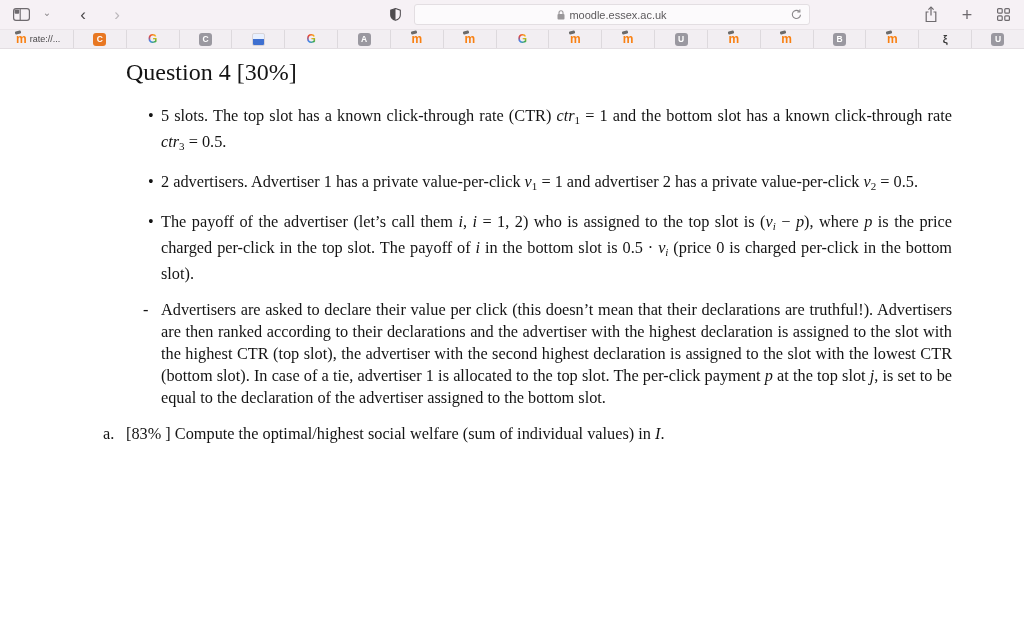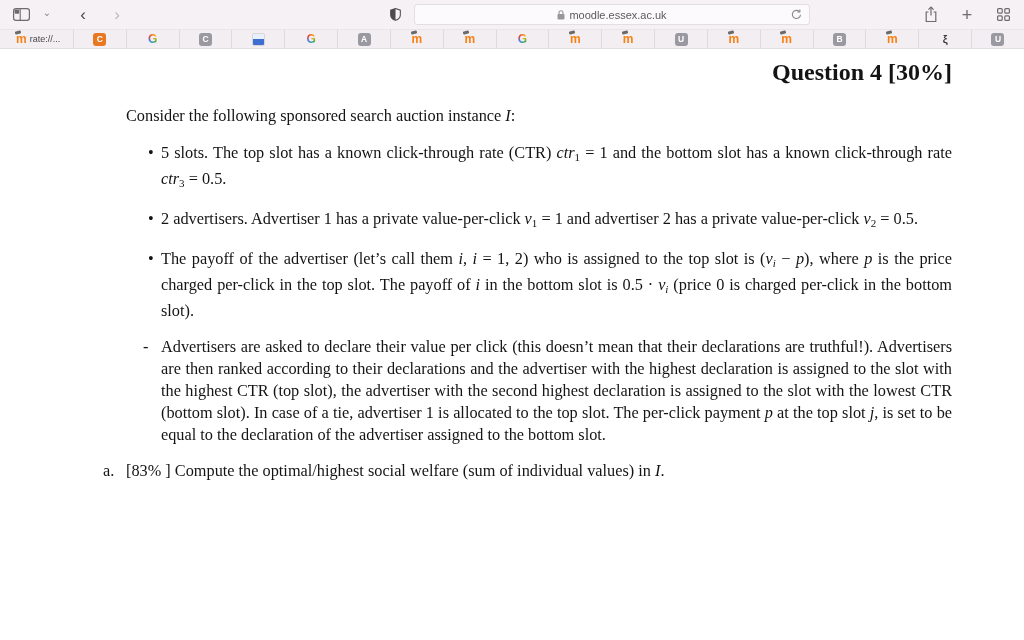--- a/index.html
+++ b/index.html
@@ -78,22 +78,22 @@
 
   
   .page { position:relative; background:#fff; height:591px; }
   .doc {
     position:absolute; left:126px; top:9px; width:826px;
     font-family:"Liberation Serif","DejaVu Serif",serif;
     font-size:16.3px; line-height:22px; color:#141414;
   }
   .blk { text-align:justify; }
   .blk.title {
-    font-size:24px; font-weight:bold; line-height:28px;
-    margin:0 0 19px 0; text-align:right;
+    font-size:24px; font-weight:normal; line-height:28px;
+    margin:0 0 19px 0; text-align:left;
   }
   .blk.para { margin:0 0 15px 0; }
   .blk.bullet, .blk.dash { position:relative; padding-left:35px; margin:0 0 14px 0; }
   .blk.bullet .marker { position:absolute; left:22px; top:0; }
   .blk.dash .marker { position:absolute; left:17px; top:0; }
   .blk.alpha { position:relative; margin:4px 0 0 0; }
   .blk.alpha .marker { position:absolute; left:-23px; top:0; }
   .i { font-style:italic; }
   .sub { font-size:11px; vertical-align:-3px; }
   .isub { font-size:11px; vertical-align:-3px; font-style:italic; }
@@ -224,20 +224,19 @@
       </div>
       <div class="bm-cell">
         <span class="fav-letter" style="background: rgb(154, 152, 160);">U</span>
       </div>
     </div>
 </div>
 
 <div class="page">
   <div class="doc">
       <div class="blk title"><span>Question 4 [30%]</span></div>
-      <div class="blk para"><span>Consider the following sponsored search auction instance </span><span class="i">I</span><span>:</span></div>
       <div class="blk bullet"><span class="marker">•</span><span>5 slots. The top slot has a known click-through rate (CTR) </span><span class="i">ctr</span><span class="sub">1</span><span> = 1 and the bottom slot has a known click-through rate </span><span class="i">ctr</span><span class="sub">3</span><span> = 0.5.</span></div>
       <div class="blk bullet"><span class="marker">•</span><span>2 advertisers. Advertiser 1 has a private value-per-click </span><span class="i">v</span><span class="sub">1</span><span> = 1 and advertiser 2 has a private value-per-click </span><span class="i">v</span><span class="sub">2</span><span> = 0.5.</span></div>
       <div class="blk bullet"><span class="marker">•</span><span>The payoff of the advertiser (let’s call them </span><span class="i">i</span><span>, </span><span class="i">i</span><span> = 1, 2) who is assigned to the top slot is (</span><span class="i">v</span><span class="isub">i</span><span> − </span><span class="i">p</span><span>), where </span><span class="i">p</span><span> is the price charged per-click in the top slot. The payoff of </span><span class="i">i</span><span> in the bottom slot is 0.5 · </span><span class="i">v</span><span class="isub">i</span><span> (price 0 is charged per-click in the bottom slot).</span></div>
       <div class="blk dash"><span class="marker">-</span><span>Advertisers are asked to declare their value per click (this doesn’t mean that their declarations are truthful!). Advertisers are then ranked according to their declarations and the advertiser with the highest declaration is assigned to the slot with the highest CTR (top slot), the advertiser with the second highest declaration is assigned to the slot with the lowest CTR (bottom slot). In case of a tie, advertiser 1 is allocated to the top slot. The per-click payment </span><span class="i">p</span><span> at the top slot </span><span class="i">j</span><span>, is set to be equal to the declaration of the advertiser assigned to the bottom slot.</span></div>
       <div class="blk alpha"><span class="marker">a.</span><span>[83% ] Compute the optimal/highest social welfare (sum of individual values) in </span><span class="i">I</span><span>.</span></div>
     </div>
 </div>
 
 </body></html>

